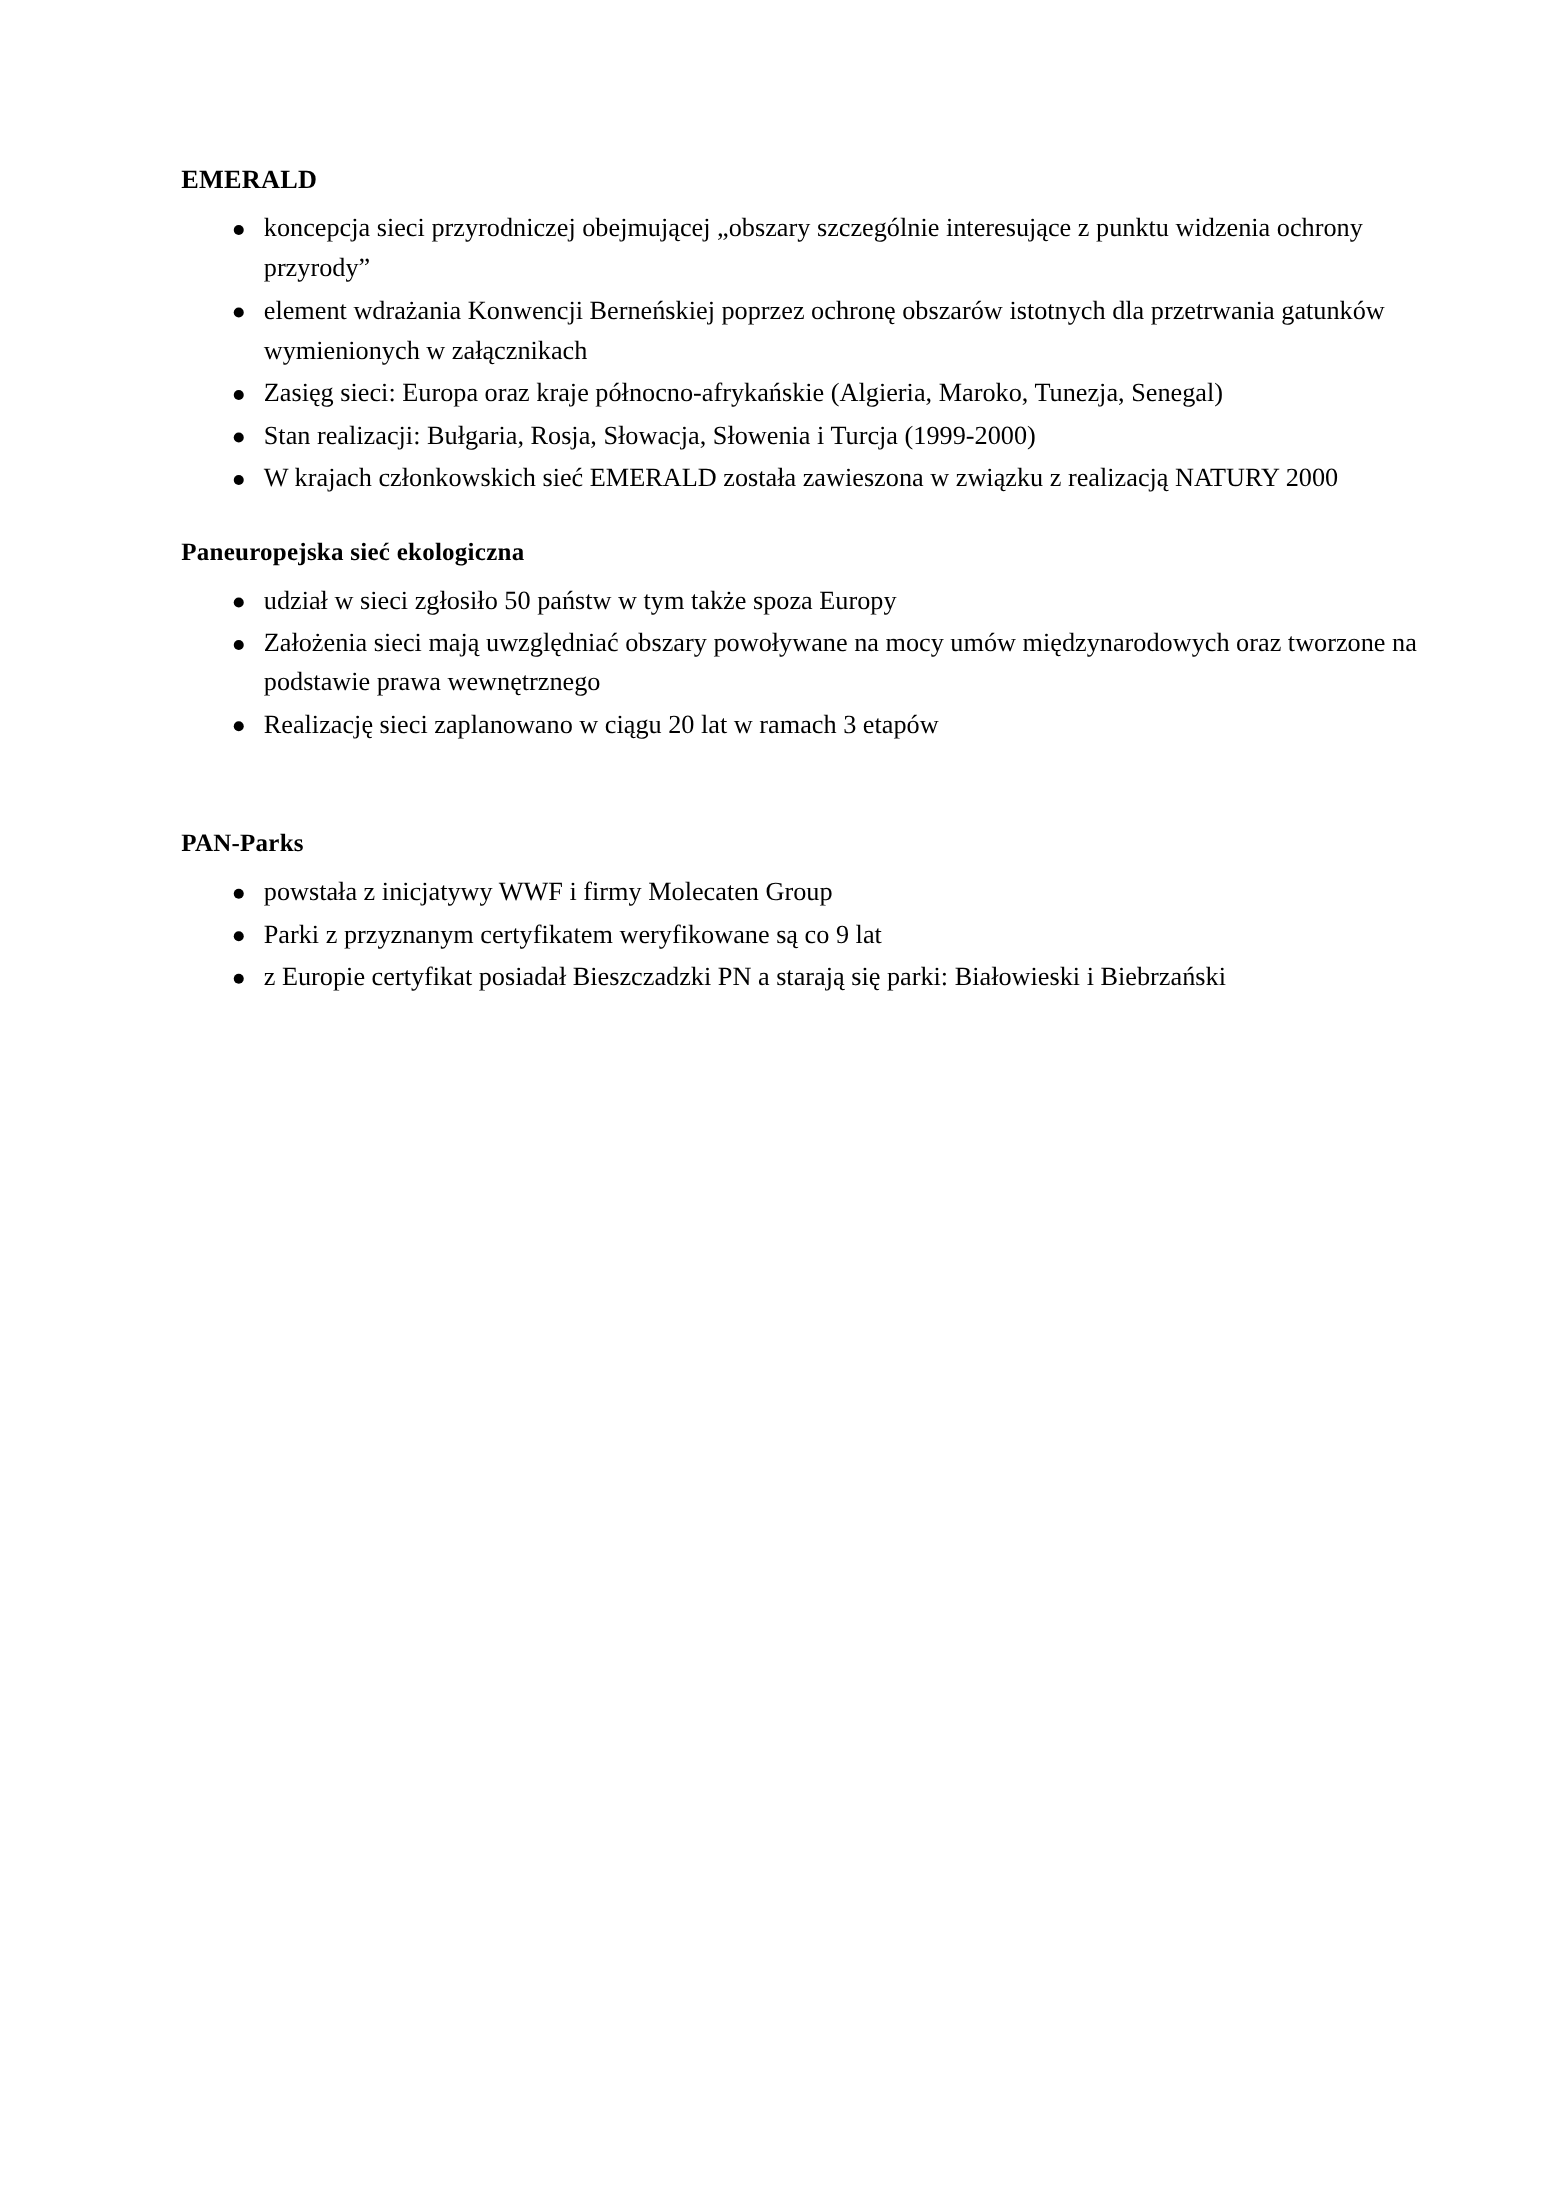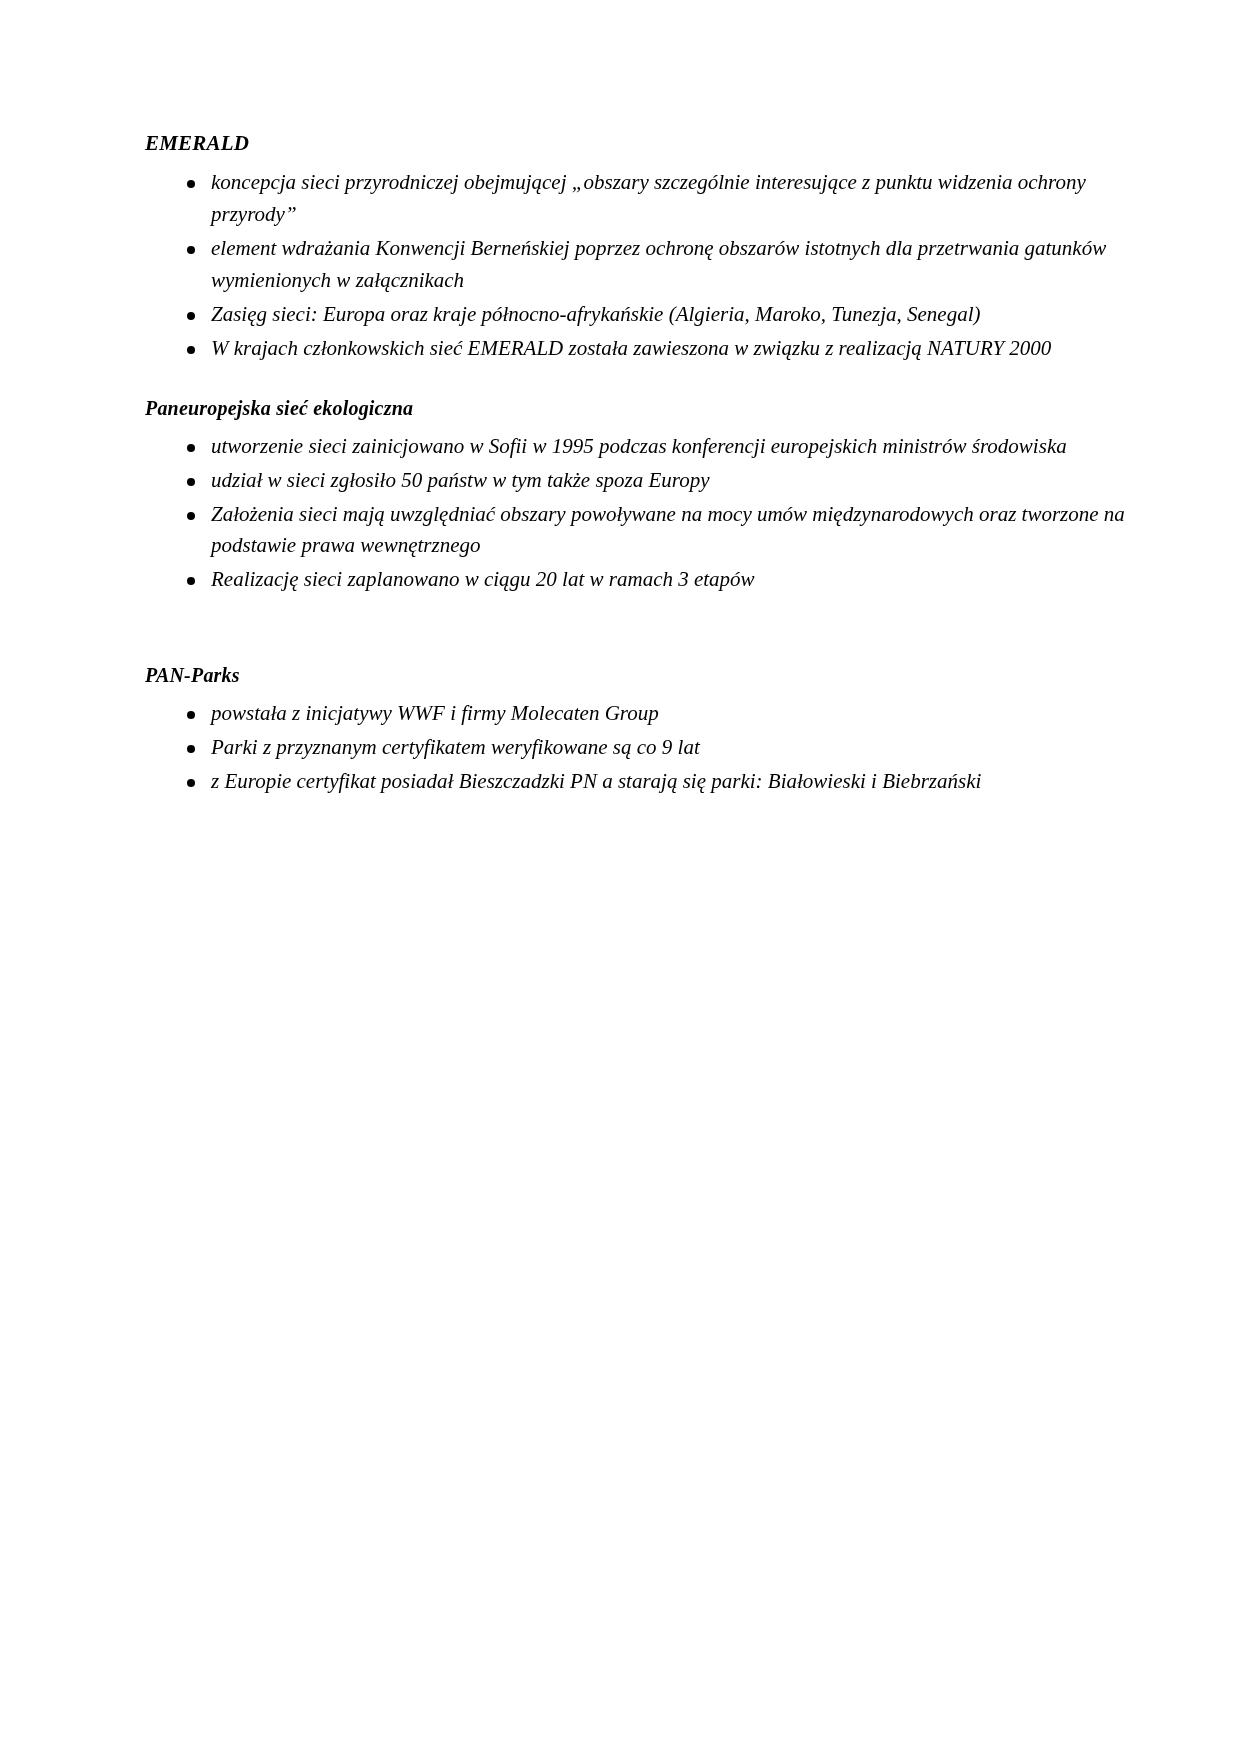--- a/index.html
+++ b/index.html
@@ -13,21 +13,20 @@
     font-family: "Liberation Serif", serif;
     color: #000000;
     -webkit-font-smoothing: antialiased;
   }
   .page {
     position: relative;
     width: 1240px;
     height: 1754px;
     box-sizing: border-box;
     padding: 130px 80px 0 145px;
-    font-style: italic;
   }
   .section {
     margin: 0;
   }
   .section-title {
     font-family: "Liberation Serif", serif;
     font-weight: bold;
     font-size: 21px;
     letter-spacing: 0.2px;
     margin: 0 0 10px 0;
@@ -66,30 +65,30 @@
 <body>
 
 <div class="page">
 
   <div class="section">
     <h1 class="section-title">EMERALD</h1>
     <ul class="bullets">
       <li>koncepcja sieci przyrodniczej obejmującej „obszary szczególnie interesujące z punktu widzenia ochrony przyrody”</li>
       <li>element wdrażania Konwencji Berneńskiej poprzez ochronę obszarów istotnych dla przetrwania gatunków wymienionych w załącznikach</li>
       <li>Zasięg sieci: Europa oraz kraje północno-afrykańskie (Algieria, Maroko, Tunezja, Senegal)</li>
+      <li>Stan realizacji: Bułgaria, Rosja, Słowacja, Słowenia i Turcja (1999-2000)</li>
       <li>W krajach członkowskich sieć EMERALD została zawieszona w związku z realizacją NATURY 2000</li>
     </ul>
   </div>
 
   <div class="gap-after-list"></div>
 
   <div class="section">
     <h2 class="section-title sub">Paneuropejska sieć ekologiczna</h2>
     <ul class="bullets">
-      <li>utworzenie sieci zainicjowano w Sofii w 1995 podczas konferencji europejskich ministrów środowiska</li>
       <li>udział w sieci zgłosiło 50 państw w tym także spoza Europy</li>
       <li>Założenia sieci mają uwzględniać obszary powoływane na mocy umów międzynarodowych oraz tworzone na podstawie prawa wewnętrznego</li>
       <li>Realizację sieci zaplanowano w ciągu 20 lat w ramach 3 etapów</li>
     </ul>
   </div>
 
   <div class="gap-large"></div>
 
   <div class="section">
     <h2 class="section-title sub">PAN-Parks</h2>

